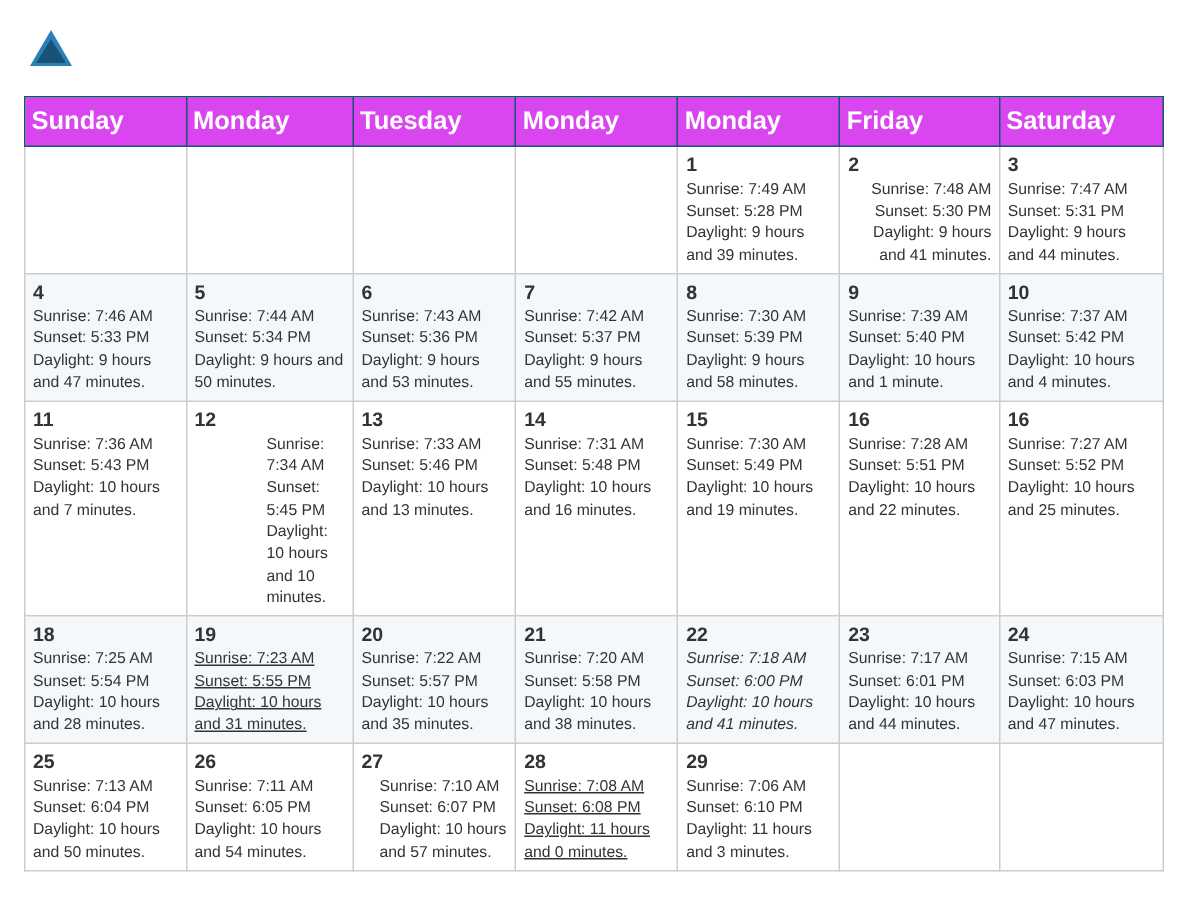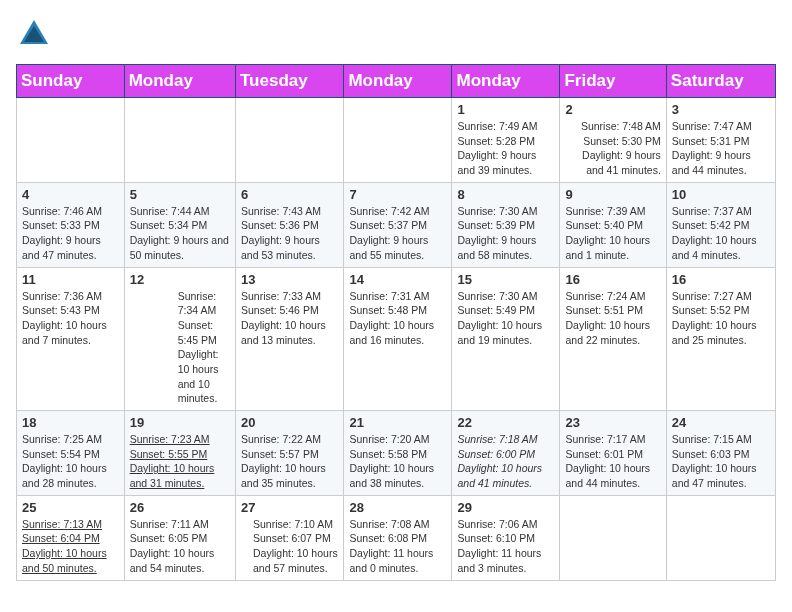--- a/index.html
+++ b/index.html
@@ -221,21 +221,21 @@
 Daylight: 10 hours and 16 minutes.</div>
         </td>
         <td>
           <span class="day-number">15</span>
           <div class="day-info" style="white-space: pre-line;">Sunrise: 7:30 AM
 Sunset: 5:49 PM
 Daylight: 10 hours and 19 minutes.</div>
         </td>
         <td>
           <span class="day-number">16</span>
-          <div class="day-info" style="white-space: pre-line;">Sunrise: 7:24 AM
+          <div class="day-info" style="white-space: pre-line;">Sunrise: 7:28 AM
 Sunset: 5:51 PM
 Daylight: 10 hours and 22 minutes.</div>
         </td>
         <td>
           <span class="day-number">16</span>
           <div class="day-info" style="white-space: pre-line;">Sunrise: 7:27 AM
 Sunset: 5:52 PM
 Daylight: 10 hours and 25 minutes.</div>
         </td>
       </tr>
@@ -279,39 +279,39 @@
         <td>
           <span class="day-number">24</span>
           <div class="day-info" style="white-space: pre-line;">Sunrise: 7:15 AM
 Sunset: 6:03 PM
 Daylight: 10 hours and 47 minutes.</div>
         </td>
       </tr>
       <tr>
         <td>
           <span class="day-number">25</span>
-          <div class="day-info" style="white-space: pre-line; text-decoration: underline;">Sunrise: 7:13 AM
+          <div class="day-info" style="white-space: pre-line;">Sunrise: 7:13 AM
 Sunset: 6:04 PM
 Daylight: 10 hours and 50 minutes.</div>
         </td>
         <td>
           <span class="day-number">26</span>
           <div class="day-info" style="white-space: pre-line;">Sunrise: 7:11 AM
 Sunset: 6:05 PM
 Daylight: 10 hours and 54 minutes.</div>
         </td>
         <td>
           <span class="day-number">27</span>
           <div class="day-info" style="white-space: pre-line; margin-left: 12px;">Sunrise: 7:10 AM
 Sunset: 6:07 PM
 Daylight: 10 hours and 57 minutes.</div>
         </td>
         <td>
           <span class="day-number">28</span>
-          <div class="day-info" style="white-space: pre-line;">Sunrise: 7:08 AM
+          <div class="day-info" style="white-space: pre-line; text-decoration: underline;">Sunrise: 7:08 AM
 Sunset: 6:08 PM
 Daylight: 11 hours and 0 minutes.</div>
         </td>
         <td>
           <span class="day-number">29</span>
           <div class="day-info" style="white-space: pre-line;">Sunrise: 7:06 AM
 Sunset: 6:10 PM
 Daylight: 11 hours and 3 minutes.</div>
         </td>
         <td class="empty-cell"></td>

